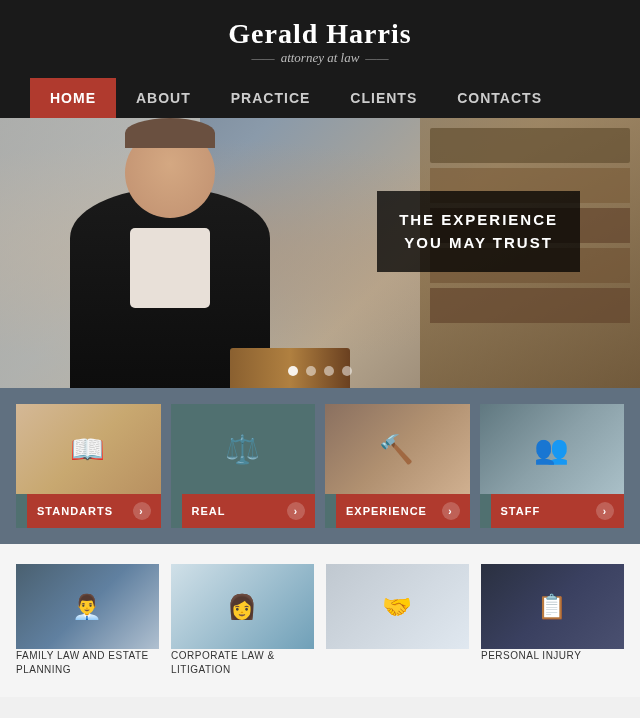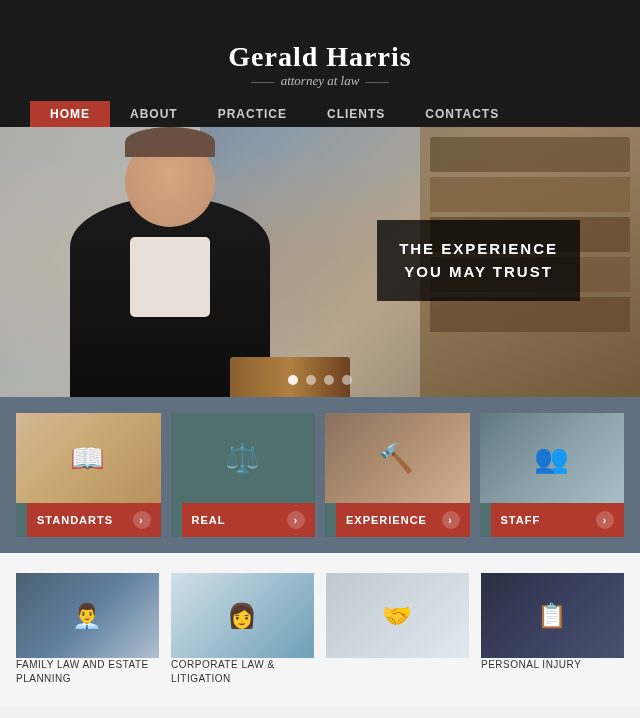--- a/index.html
+++ b/index.html
@@ -13,21 +13,20 @@
     .logo-area {
       text-align: center;
       padding-bottom: 12px;
     }
     .logo-name {
       color: #fff;
       font-size: 28px;
       font-weight: bold;
       font-family: Georgia, serif;
       letter-spacing: 1px;
-      margin-top: 23px;
     }
     .logo-subtitle {
       color: #bbb;
       font-size: 13px;
       font-style: italic;
       font-family: Georgia, serif;
     }
     .logo-subtitle::before, .logo-subtitle::after {
       content: '——';
       color: #888;
@@ -36,24 +35,24 @@
 
     
     .nav {
       display: flex;
       align-items: center;
       gap: 0;
       padding: 0;
     }
     .nav-item {
       color: #ccc;
-      font-size: 12px;
+      font-size: 14px;
       font-weight: bold;
       letter-spacing: 1px;
-      padding: 6px 20px;
+      padding: 12px 20px;
       cursor: pointer;
       text-transform: uppercase;
     }
     .nav-item.active {
       background: #b03a2e;
       color: #fff;
     }
 
     
     .hero {
@@ -67,21 +66,21 @@
       position: absolute;
       top: 0; left: 0;
       width: 100%; height: 100%;
       background: 
         radial-gradient(ellipse at 30% 50%, rgba(180,150,120,0.6) 0%, transparent 60%),
         linear-gradient(135deg, #6b7a8d 0%, #8a9aaa 30%, #b8a890 60%, #7a6a5a 100%);
     }
     .hero-text-box {
       position: absolute;
       right: 60px;
-      top: 93px;
+      top: 73px;
       background: rgba(0,0,0,0.75);
       color: #fff;
       padding: 18px 22px;
       text-align: center;
       font-size: 15px;
       font-weight: bold;
       letter-spacing: 2px;
       line-height: 1.5;
     }
     

